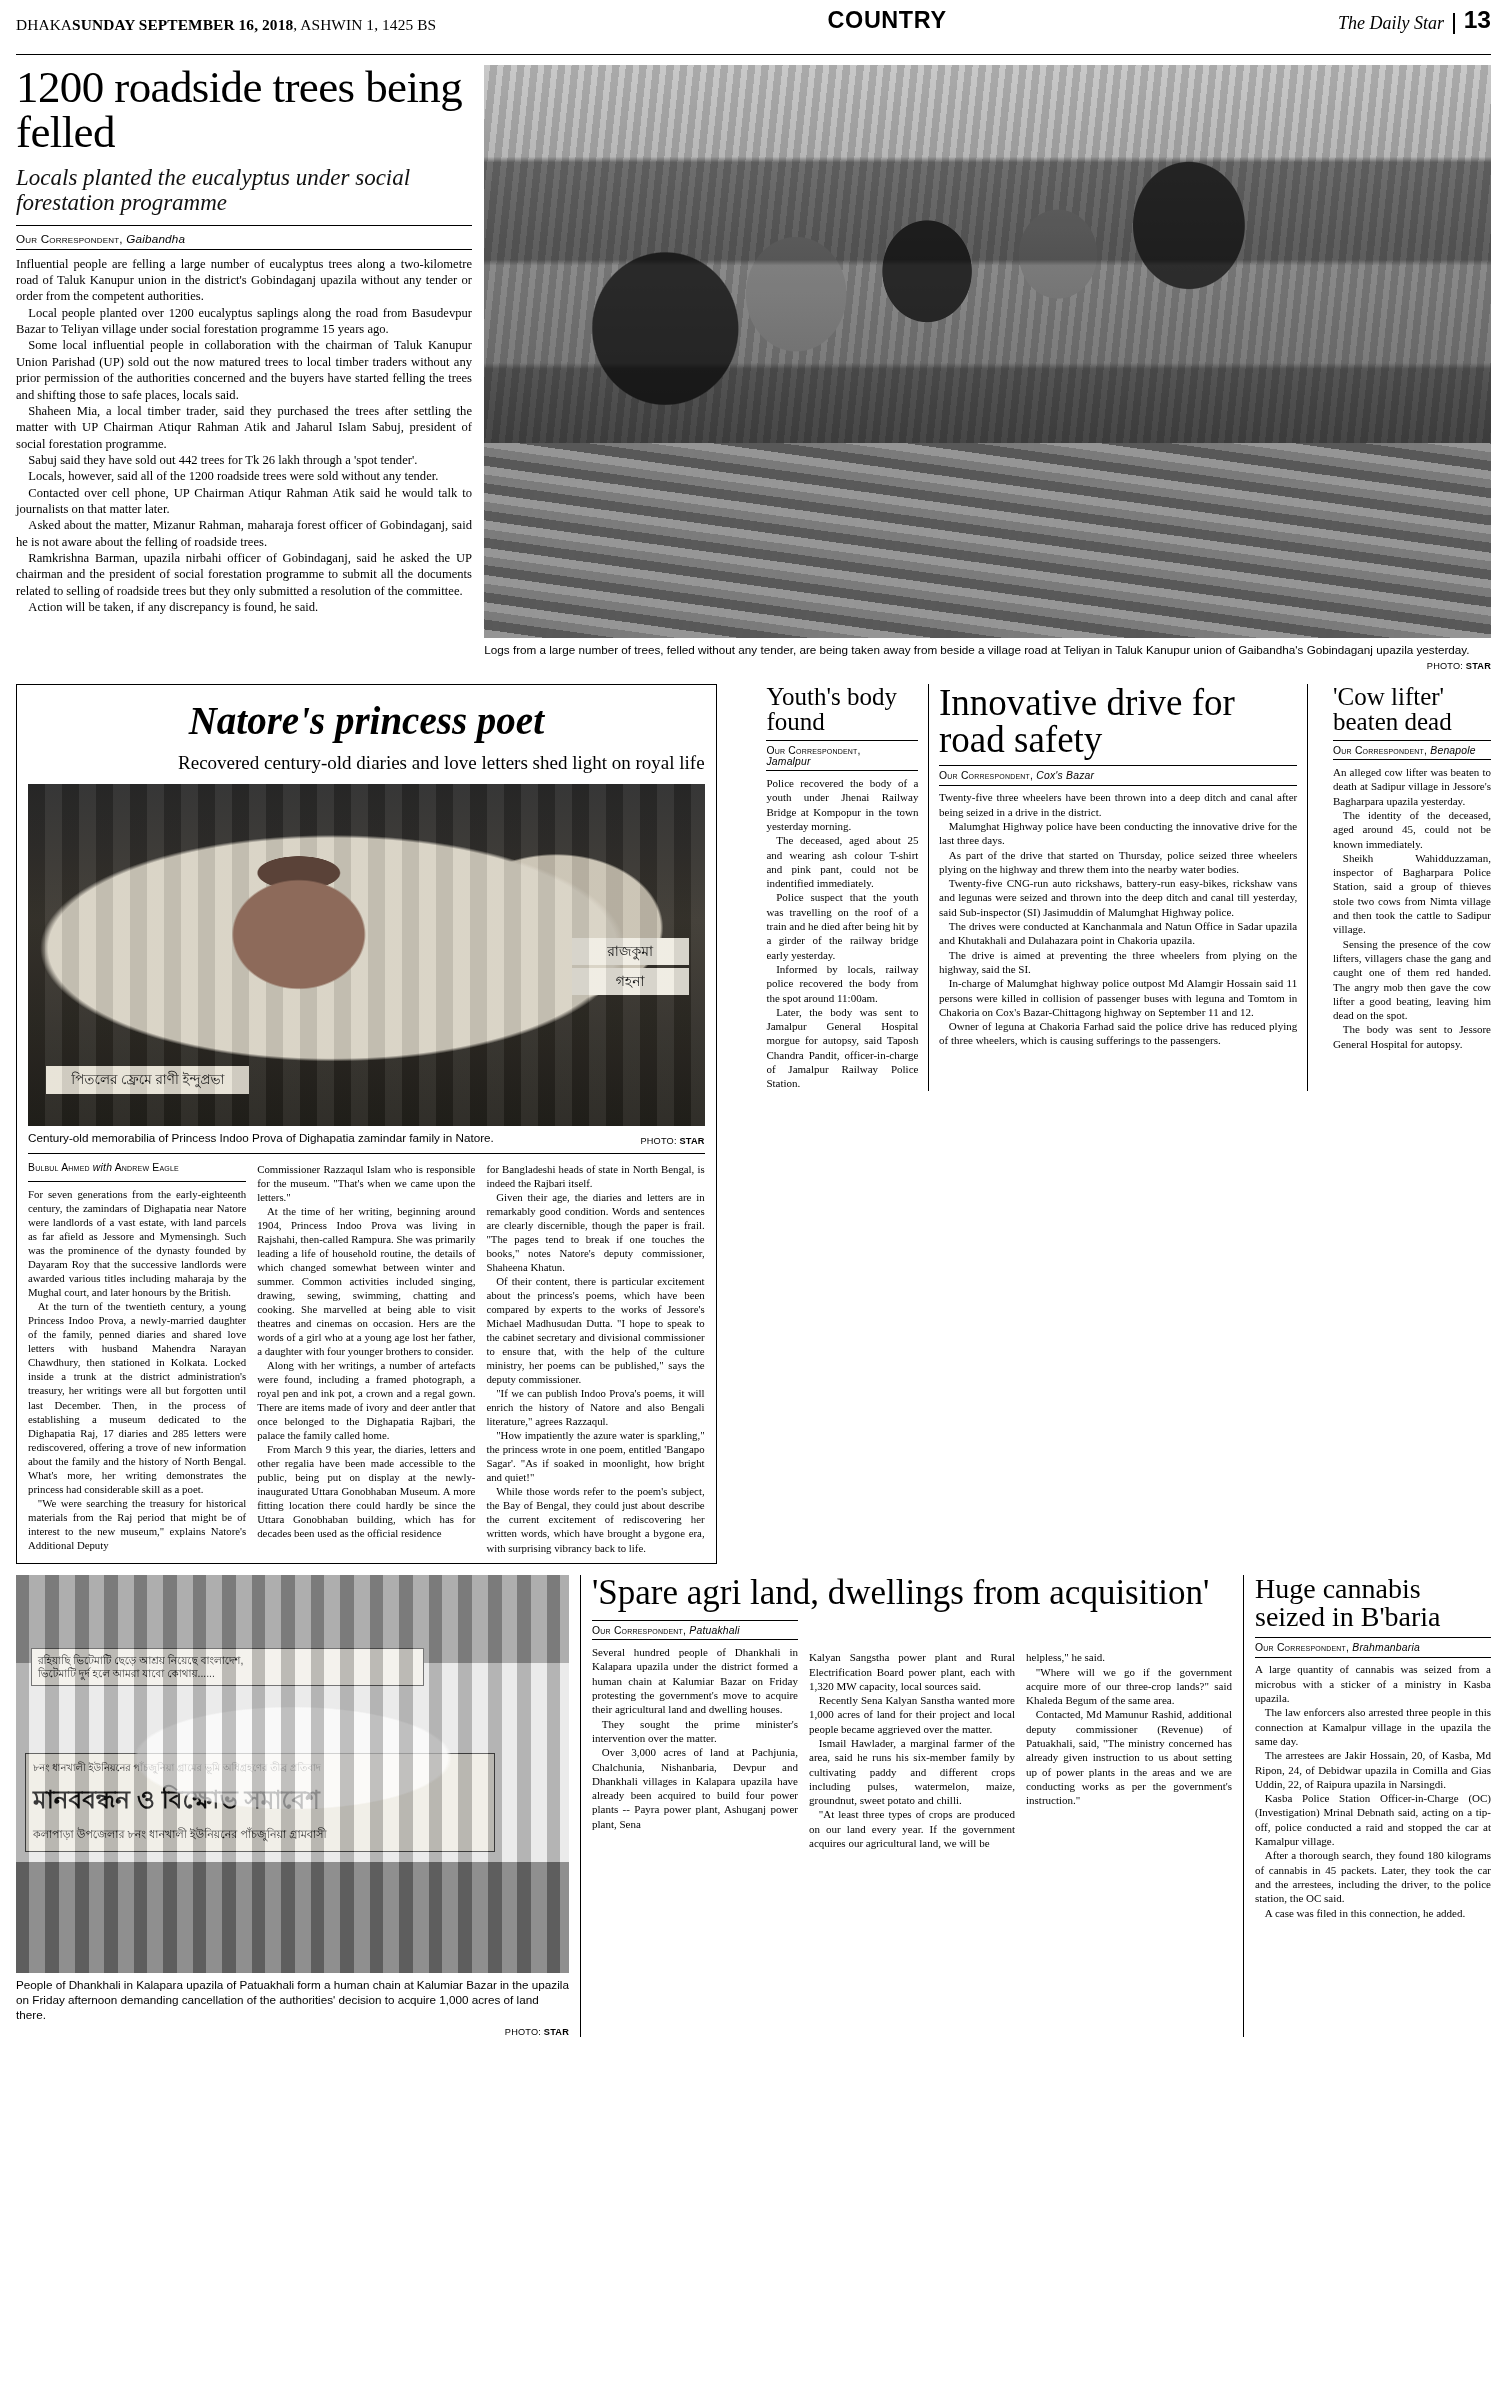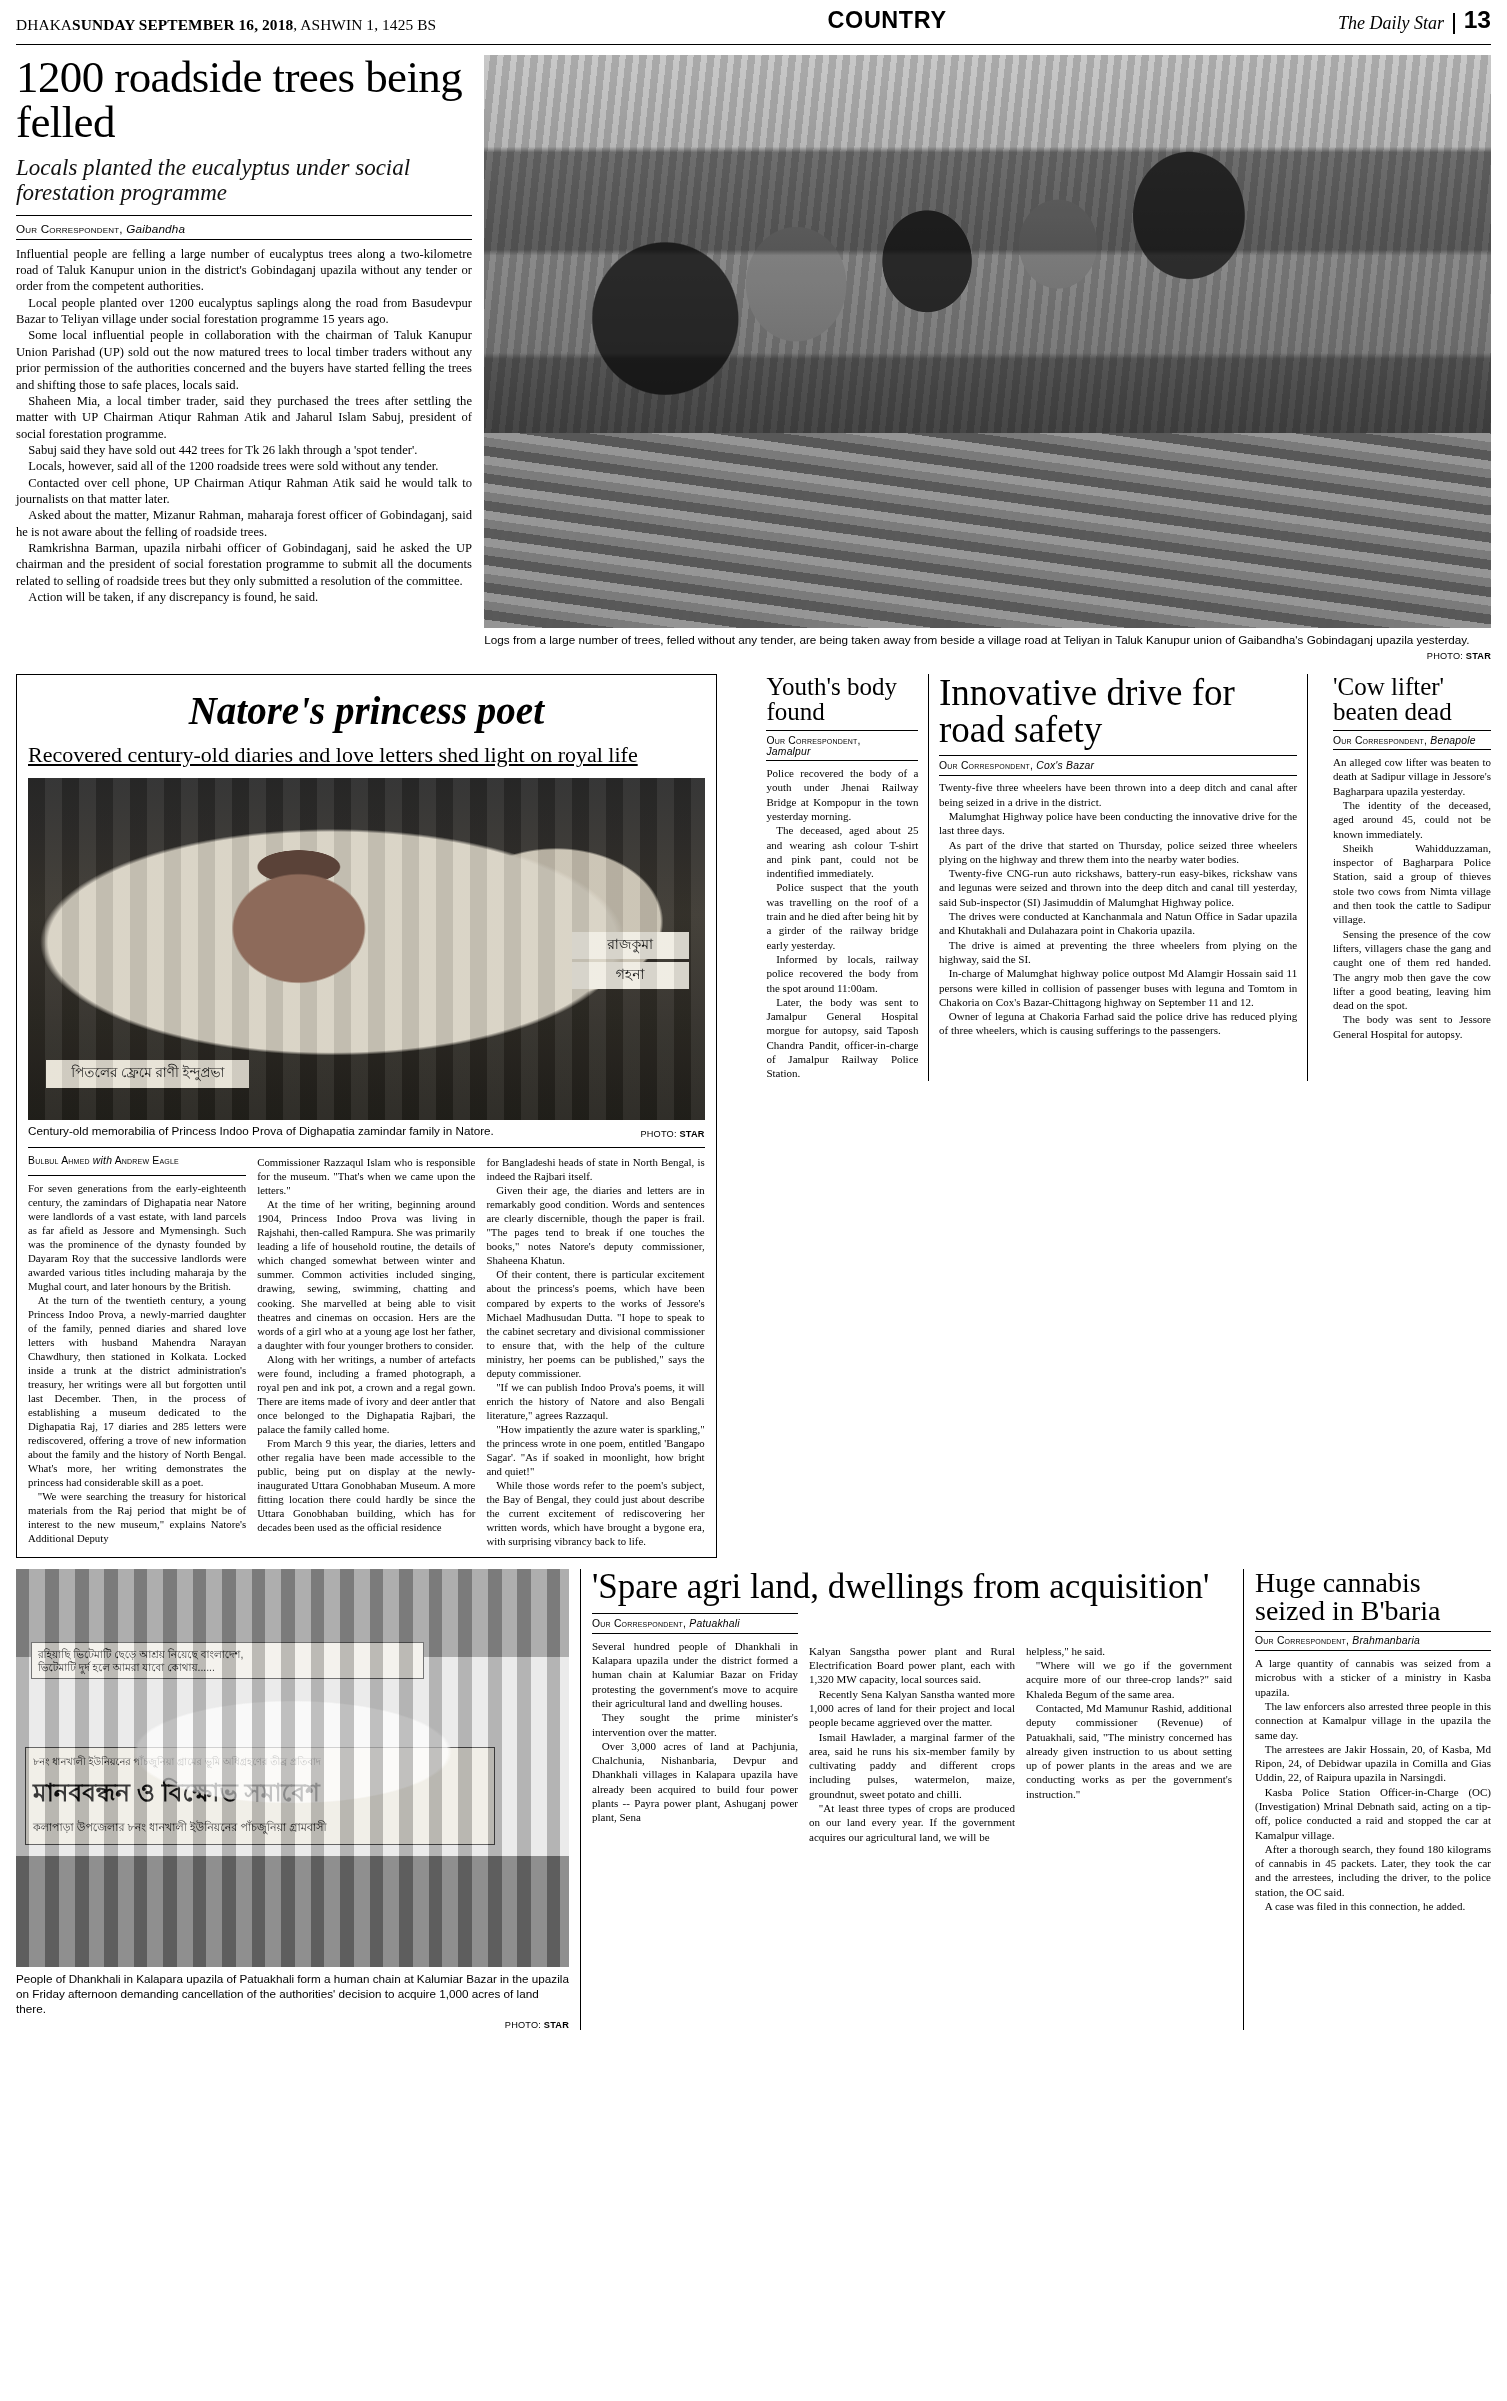--- a/index.html
+++ b/index.html
@@ -9,21 +9,21 @@
     font-family:"Liberation Serif", serif;
     color:#000;
     position:relative;
     overflow:hidden;
   }
   .page { position:relative; width:1507px; height:2401px; padding:0 16px; }
 
   
   .masthead {
     display:flex; align-items:flex-end; justify-content:space-between;
-    border-bottom:1.8px solid #000; padding-bottom:10px; margin-top:6.1px;
+    border-bottom:1.8px solid #000; padding-bottom:20px; margin-top:6.1px;
   }
   .mast-left { font-size:15.4px; letter-spacing:0.1px; font-family:"Liberation Serif", serif; }
   .mast-left b { font-weight:bold; }
   .mast-center { font-family:"Liberation Sans", sans-serif; font-size:23.4px; font-weight:bold; letter-spacing:0.6px; }
   .mast-right { display:flex; align-items:flex-end; gap:8.6px; }
   .mast-logo { font-family:"Liberation Serif", serif; font-style:italic; font-size:18px; }
   .mast-page { font-family:"Liberation Sans", sans-serif; font-size:24.6px; font-weight:bold; }
   .mast-bar { width:2.5px; height:21px; background:#000; }
 
   
@@ -112,21 +112,21 @@
   .s1-right { flex:1; }
   .s1 h1.head { font-size:45px; letter-spacing:-0.6px; }
   .s1 .sub { font-size:23px; font-style:italic; line-height:1.12; margin:9.8px 0 8.6px; color:#111; }
   .s1 .byline { margin-bottom:2.5px; }
   .s1-left .rule { margin:4.9px 0 6.1px; }
 
   
   .mid { display:flex; gap:9.8px; margin-top:12.3px; }
   .natore-box { width:738px; border:1.2px solid #000; padding:9.8px 11px 8.6px; }
   .natore-box h1 { font-size:39px; font-style:italic; text-align:center; margin:3.7px 0 0; }
-  .natore-box .sub2 { text-align:left; font-size:22px; line-height:1.18; margin:8.6px 0 9.8px;text-decoration:underline; }
+  .natore-box .sub2 { text-align:right; font-size:19px; line-height:1.18; margin:8.6px 0 9.8px; }
   .cols4 { display:flex; gap:11px; margin-top:7.4px; }
   .cols4 > div { flex:1; }
   .small-body { font-size:10.8px; line-height:1.30; text-align:justify; hyphens:auto; }
   .small-body p { margin:0; text-indent:9.8px; }
   .small-body p.first { text-indent:0; }
 
   .mid-right { flex:1; display:flex; flex-direction:column; }
   .mid-cols { display:flex; gap:9.8px;margin-left:40px; }
   .col-youth { width:152px; }
   .col-innov { width:369px; }

